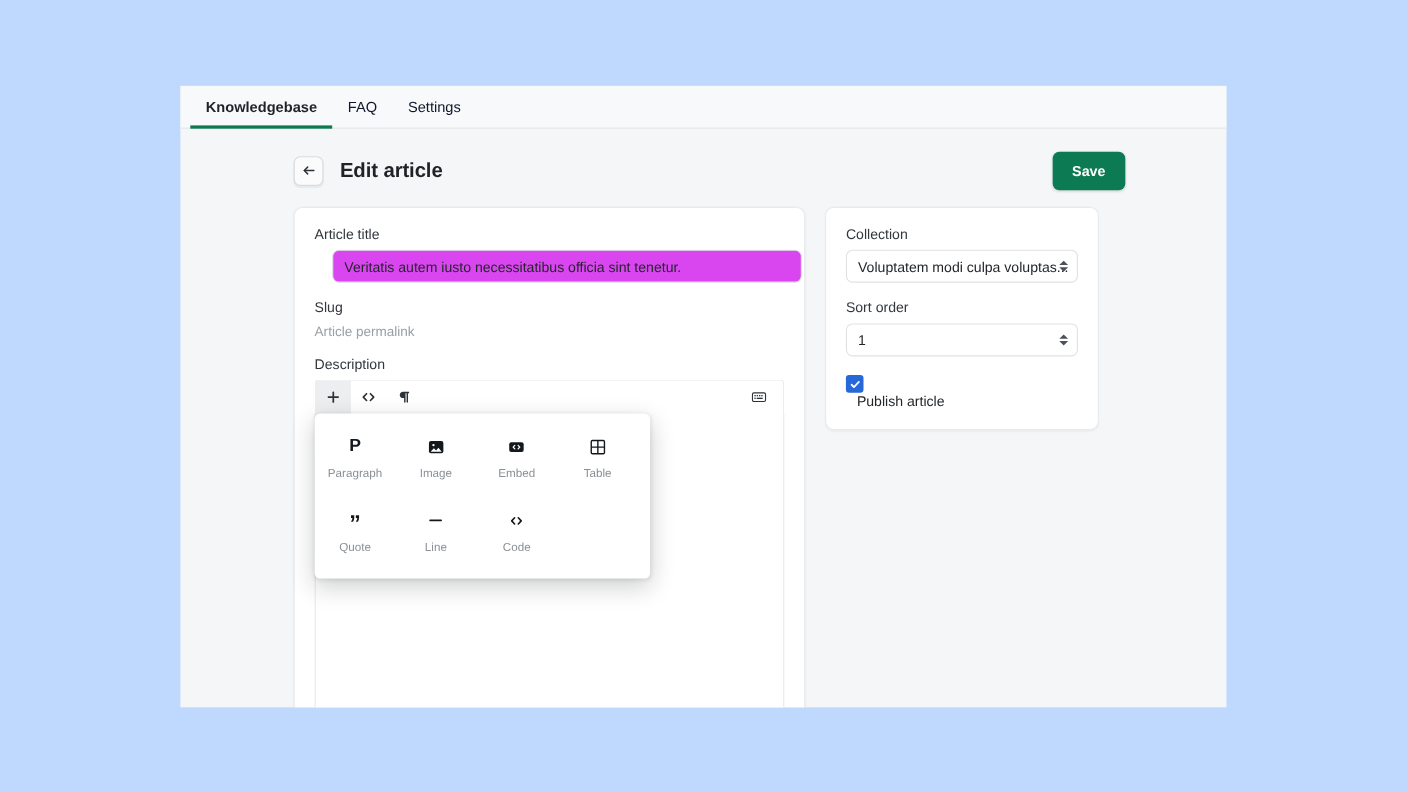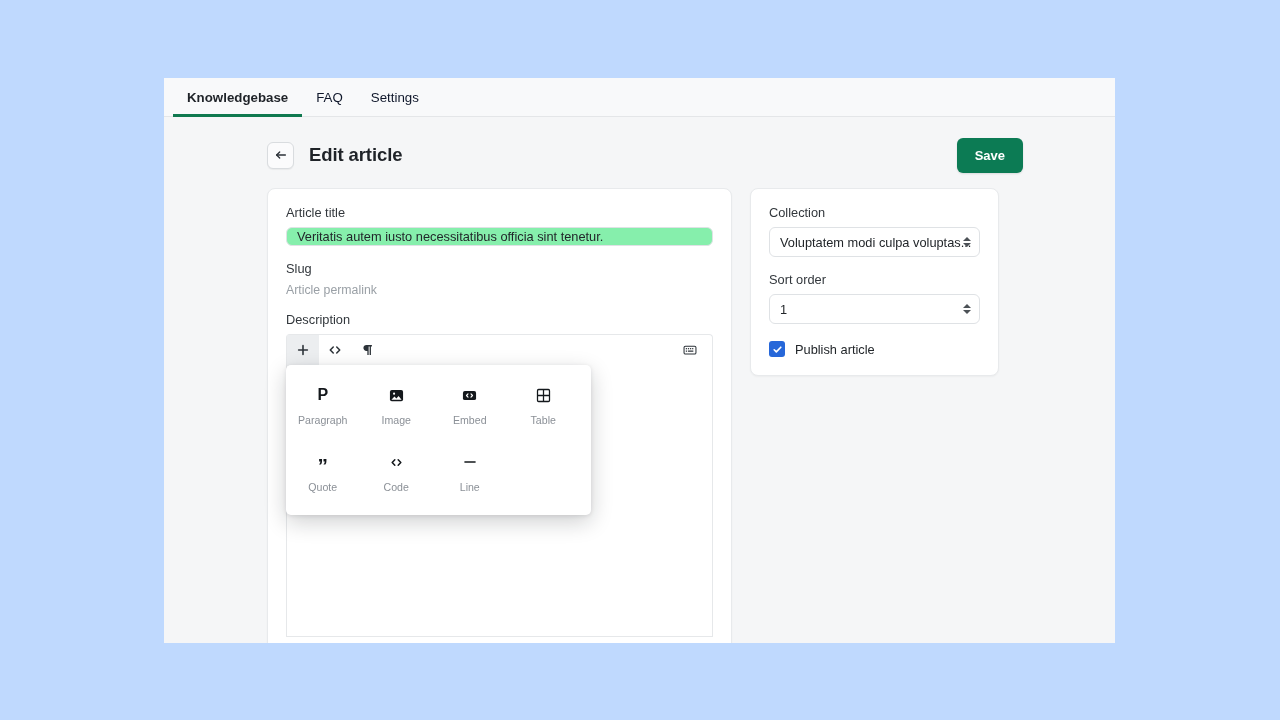--- a/index.html
+++ b/index.html
@@ -105,29 +105,30 @@
   #side-card { padding: 16px 18px 18px 18px; }
 
   .field-label {
     font-size: 12.8px;
     color: #32373c;
     margin-bottom: 7px;
     display: block;
   }
   .text-input {
     width: 100%;
-    height: 19px;
+    height: 30px;
     border: 1px solid #dfe2e5;
     border-radius: 6px;
-    background: #86efac;
+    background: #d946ef;
     font-size: 12.8px;
     color: #22262a;
     font-family: inherit;
     padding: 0 10px;
     outline: none;
+    margin-left: 16px;
   }
   .help-text {
     font-size: 12.3px;
     color: #9aa0a6;
     margin-top: 6px;
     display: block;
   }
   .field-block { margin-bottom: 15px; }
 
   
@@ -157,21 +158,21 @@
   .select-arrows i {
     display: block;
     width: 0; height: 0;
     border-left: 4px solid transparent;
     border-right: 4px solid transparent;
   }
   .select-arrows i.up { border-bottom: 4.5px solid #4c5156; }
   .select-arrows i.down { border-top: 4.5px solid #4c5156; }
 
   
-  #publish-row { display: flex; align-items: center; margin-top: 17px; }
+  #publish-row { display: flex; margin-top: 17px; flex-direction: column; }
   #publish-checkbox {
     width: 16px; height: 16px;
     border-radius: 3px;
     background: #2667d9;
     display: flex; align-items: center; justify-content: center;
     cursor: pointer;
     flex: 0 0 auto;
   }
   #publish-checkbox svg { width: 11px; height: 11px; }
   #publish-label { font-size: 12.8px; color: #22262a; margin-left: 10px; }
@@ -370,35 +371,35 @@
 
               <div class="popup-item">
                 <span class="pi-icon">
                   <span class="glyph-quote">”</span>
                 </span>
                 <span class="pi-label">Quote</span>
               </div>
 
               <div class="popup-item">
                 <span class="pi-icon">
+                  <svg width="16" height="14" viewBox="0 0 16 14" stroke="#14181c" stroke-width="1.6" stroke-linecap="round">
+                    <path d="M3 7h10"></path>
+                  </svg>
+                </span>
+                <span class="pi-label">Line</span>
+              </div>
+
+              <div class="popup-item">
+                <span class="pi-icon">
                   <svg width="15" height="15" viewBox="0 0 16 16" fill="none" stroke="#14181c" stroke-width="1.6" stroke-linecap="round" stroke-linejoin="round">
                     <path d="M6.2 5L3.4 8l2.8 3"></path>
                       <path d="M9.8 5l2.8 3-2.8 3"></path>
                   </svg>
                 </span>
                 <span class="pi-label">Code</span>
-              </div>
-
-              <div class="popup-item">
-                <span class="pi-icon">
-                  <svg width="16" height="14" viewBox="0 0 16 14" stroke="#14181c" stroke-width="1.6" stroke-linecap="round">
-                    <path d="M3 7h10"></path>
-                  </svg>
-                </span>
-                <span class="pi-label">Line</span>
               </div>
 
             </div>
           </div>
         </div>
 
       </div>
     </div>
 
     <div id="side-col">

